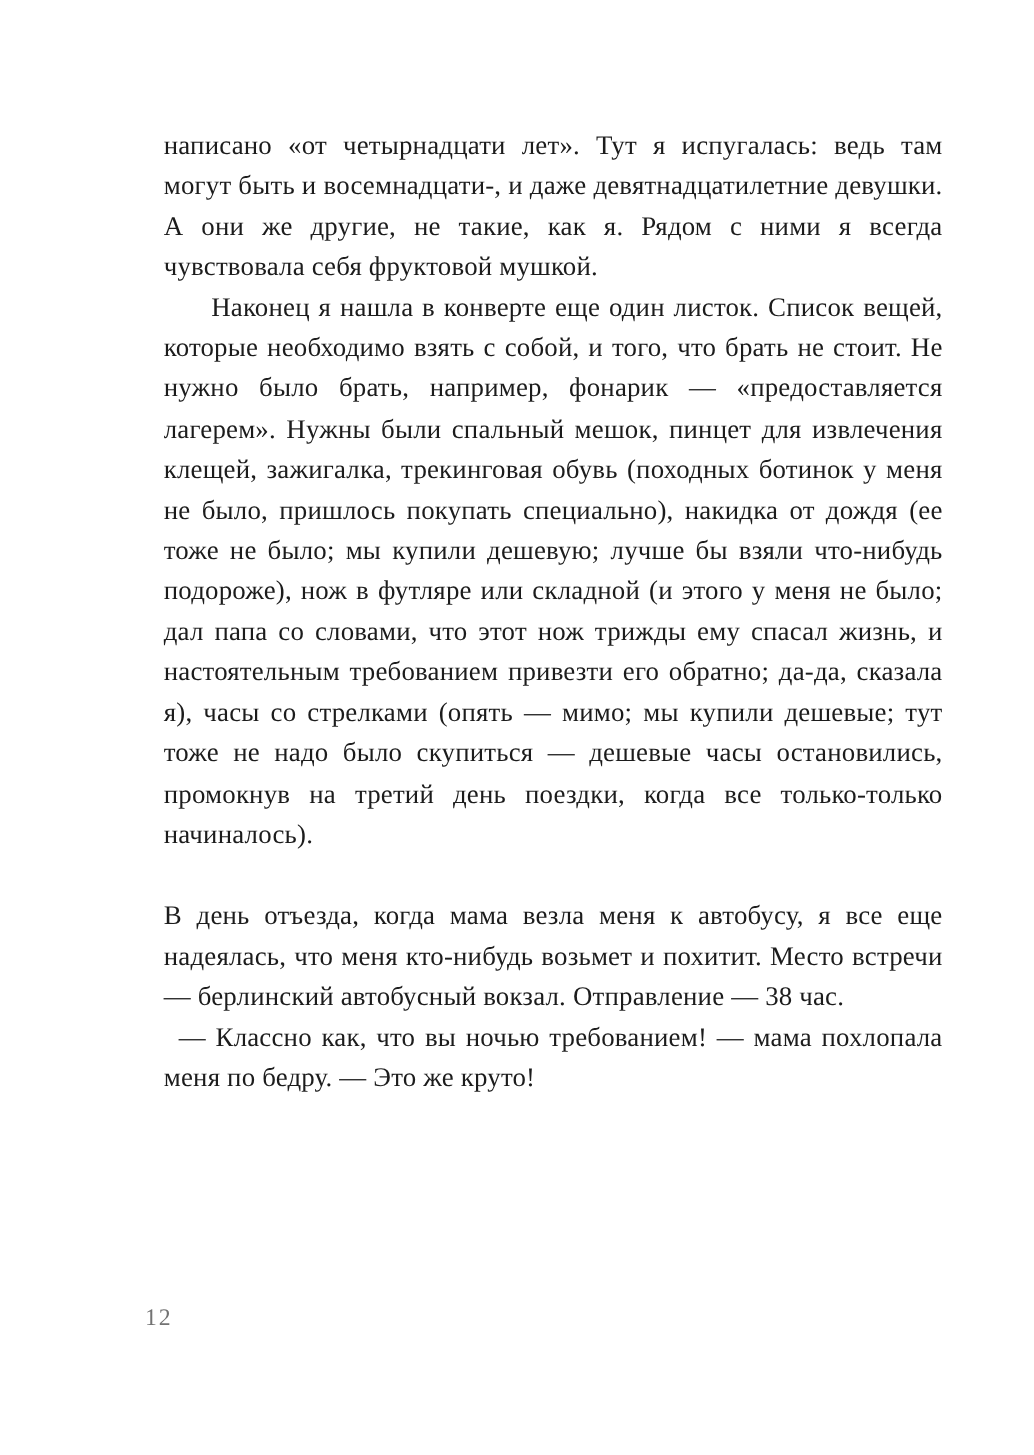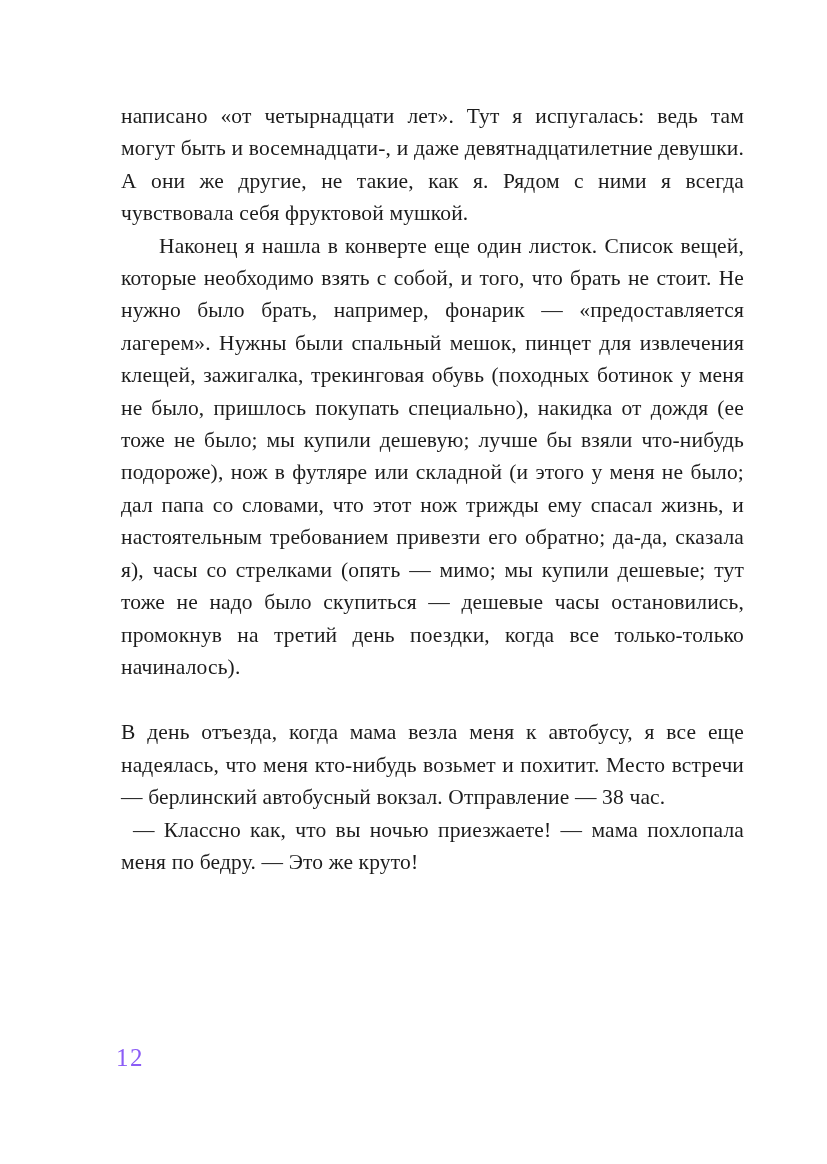--- a/index.html
+++ b/index.html
@@ -11,21 +11,21 @@
     position: relative;
     width: 827px;
     height: 1164px;
     background: #ffffff;
     overflow: hidden;
     font-family: "Liberation Serif", "DejaVu Serif", serif;
     color: #1c1c1c;
   }
   .text-block {
     position: absolute;
-    left: 121px;
+    left: 131px;
     top: 100px;
     width: 623px;
     font-size: 21.5px;
     line-height: 32.4px;
     text-align: justify;
     letter-spacing: 0.15px;
   }
   .text-block p {
     margin: 0;
     padding: 0;
@@ -36,32 +36,32 @@
   .p-gap {
     margin-top: 33px !important;
   }
   .p-dialogue {
     text-indent: 12px;
   }
   .page-number {
     position: absolute;
     left: 116px;
     top: 1044px;
-    font-size: 25px;
+    font-size: 19px;
     letter-spacing: 1.5px;
-    color: #8b5cf6;
+    color: #737373;
   }
 </style>
 </head>
 <body>
 
 <div class="page">
 
   <div class="text-block">
     <p>написано «от четырнадцати лет». Тут я испугалась: ведь там могут быть и восемнадцати-, и даже девятнадцатилетние девушки. А они же другие, не такие, как я. Рядом с ними я всегда чувствовала себя фруктовой мушкой.</p>
     <p class="p-indent">Наконец я нашла в конверте еще один листок. Список вещей, которые необходимо взять с собой, и того, что брать не стоит. Не нужно было брать, например, фонарик — «предоставляется лагерем». Нужны были спальный мешок, пинцет для извлечения клещей, зажигалка, трекинговая обувь (походных ботинок у меня не было, пришлось покупать специально), накидка от дождя (ее тоже не было; мы купили дешевую; лучше бы взяли что-нибудь подороже), нож в футляре или складной (и этого у меня не было; дал папа со словами, что этот нож трижды ему спасал жизнь, и настоятельным требованием привезти его обратно; да-да, сказала я), часы со стрелками (опять — мимо; мы купили дешевые; тут тоже не надо было скупиться — дешевые часы остановились, промокнув на третий день поездки, когда все только-только начиналось).</p>
     <p class="p-gap">В день отъезда, когда мама везла меня к автобусу, я все еще надеялась, что меня кто-нибудь возьмет и похитит. Место встречи — берлинский автобусный вокзал. Отправление — 38 час.</p>
-    <p class="p-dialogue">— Классно как, что вы ночью приезжаете! — мама похлопала меня по бедру. — Это же круто!</p>
+    <p class="p-dialogue">— Классно как, что вы ночью требованием! — мама похлопала меня по бедру. — Это же круто!</p>
   </div>
 
   <div class="page-number">12</div>
 
 </div>
 
 </body></html>

